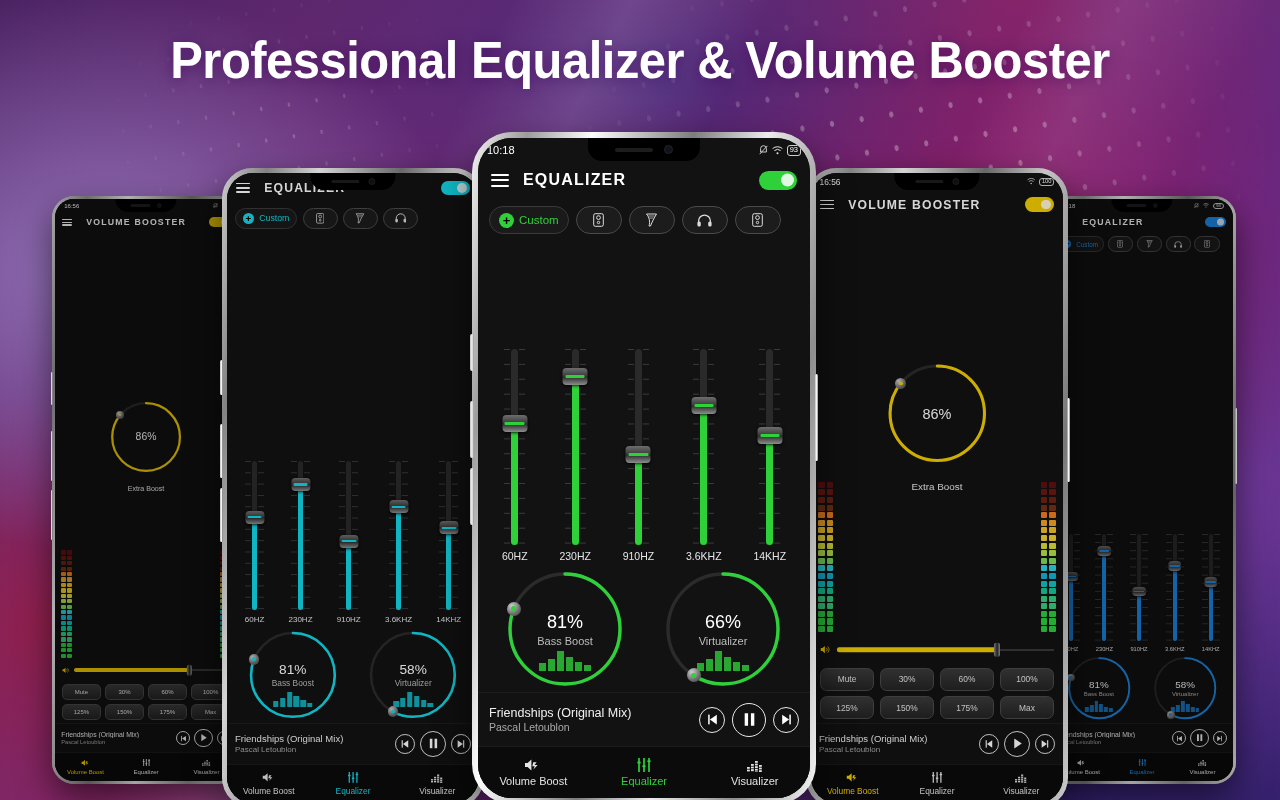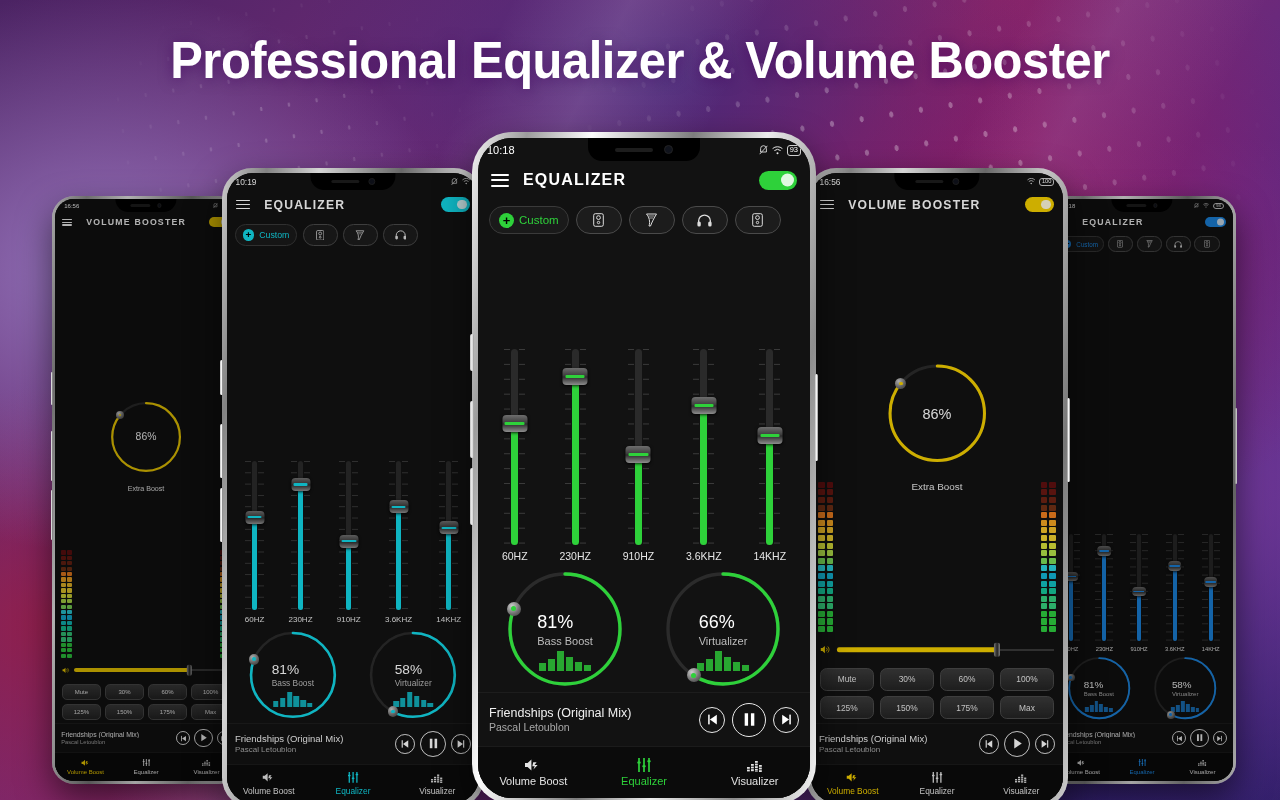--- a/index.html
+++ b/index.html
@@ -129,21 +129,21 @@
   }
   .knob-eq .bar{ width:78%; height:18%; border-radius:1px; }
   .bandlabel{ color:#e6e6e6; margin-top:5px; }
 
   
   .dials{ display:flex; justify-content:space-around; align-items:center; flex:0 0 auto; }
   .dial{ position:relative; display:flex; align-items:center; justify-content:center; }
   .dial svg{ position:absolute; inset:0; }
   .dial .pct{ color:#fff; font-weight:normal; }
   .dial .lbl{ color:#bdbdbd; }
-  .dial .txt{ position:relative; text-align:left; z-index:2; }
+  .dial .txt{ position:relative; text-align:center; z-index:2; }
   .eqbars{ position:absolute; bottom:14%; left:50%; transform:translateX(-50%); display:flex; align-items:flex-end; gap:2px; z-index:1;}
   .eqbars i{ display:block; }
   .dialknob{ position:absolute; border-radius:50%;
     background:radial-gradient(circle at 35% 30%, #cfcfcf, #6d6d6d 58%, #3a3a3a 100%);
     display:flex; align-items:center; justify-content:center; z-index:3;}
   .dialknob b{ border-radius:50%; display:block; }
 
   
   .player{ display:flex; align-items:center; padding:0 12px; flex:0 0 auto; border-top:1px solid #1d1d1d;}
   .meta{ flex:1; min-width:0; }
@@ -511,36 +511,20 @@
       <div style="position: absolute; inset: 0px; border-radius: 21.8605px; background: rgba(0, 0, 0, 0.3); pointer-events: none; z-index: 30;"></div>
     </div>
     <div class="phone" style="left: 222px; top: 168px; width: 262px; height: 640px; z-index: 13; --r: 30.46511627906977px; --fw: 4.569767441860465px; filter: blur(0.35px);">
       <div class="frame"></div>
       <div class="screen">
         <div class="app">
           <div class="notch" style="width: 85.3023px; height: 17.5174px;">
             <div class="spk" style="width: 28.9419px; height: 3.04651px;"></div>
             <div class="cam" style="width: 6.85465px; height: 6.85465px;"></div>
           </div>
-          <div class="statusbar" style="height: 16.7558px; font-size: 7.99709px; padding-top: 1.52326px;">
-            <div class="sb-left">
-              <span style="font-size: 8.37791px;">10:19</span>
-            </div>
-            <div class="sb-right">
-              <svg width="6.854651162790698" height="7.616279069767442" viewBox="0 0 9 10">
-                <path d="M1.6 7 V3.6 A2.9 2.9 0 0 1 7.4 3.6 V7 Z" fill="none" stroke="#ddd" stroke-width=".9"></path>
-                <line x1="0.6" y1="9.2" x2="8.4" y2="0.8" stroke="#ddd" stroke-width=".9"></line>
-              </svg>
-              <svg width="8.377906976744185" height="6.854651162790698" viewBox="0 0 11 9">
-                <path d="M.6 2.6 A7.4 7.4 0 0 1 10.4 2.6" fill="none" stroke="#e4e4e4" stroke-width="1"></path>
-                <path d="M2.4 4.6 A4.8 4.8 0 0 1 8.6 4.6" fill="none" stroke="#e4e4e4" stroke-width="1"></path>
-                <circle cx="5.5" cy="7.2" r="1" fill="#e4e4e4"></circle>
-              </svg>
-            </div>
-          </div>
           <div class="topbar" style="height: 30.4651px; padding-left: 9.90116px; padding-right: 9.90116px;">
             <div class="burger" style="width: 13.7093px; height: 9.90116px;">
               <span style="height: 1.52326px;"></span>
               <span style="height: 1.52326px;"></span>
               <span style="height: 1.52326px;"></span>
             </div>
             <div class="apptitle" style="font-size: 12.186px;">EQUALIZER</div>
             <div class="toggle" style="width: 28.9419px; height: 14.4709px; background: rgb(18, 216, 232);">
               <div class="knob" style="width: 9.90116px; height: 9.90116px; right: 2.28488px; background: rgba(255, 255, 255, 0.85);"></div>
             </div>

